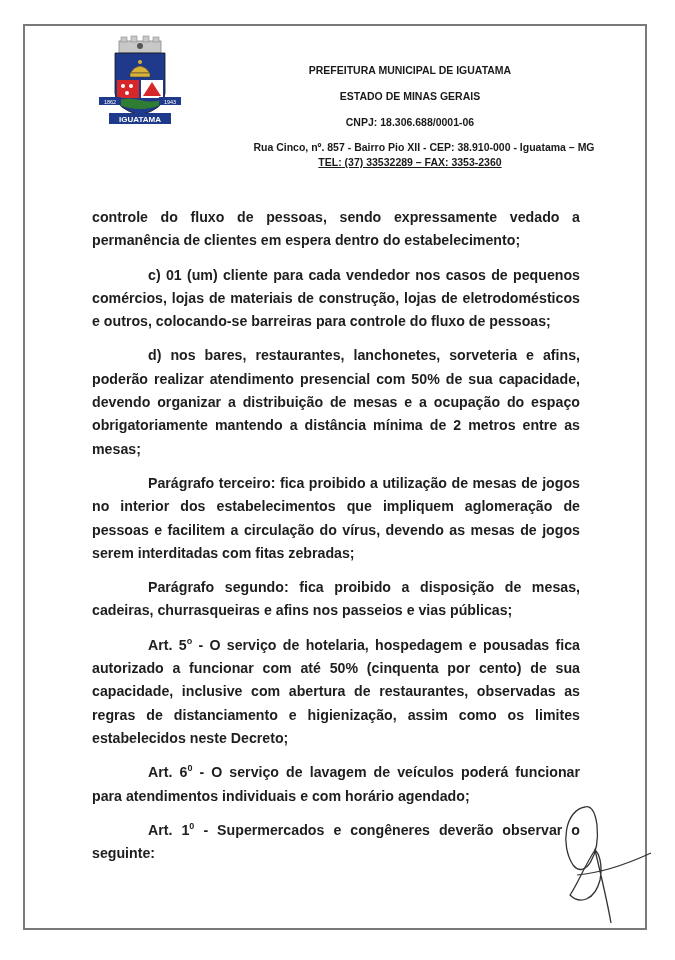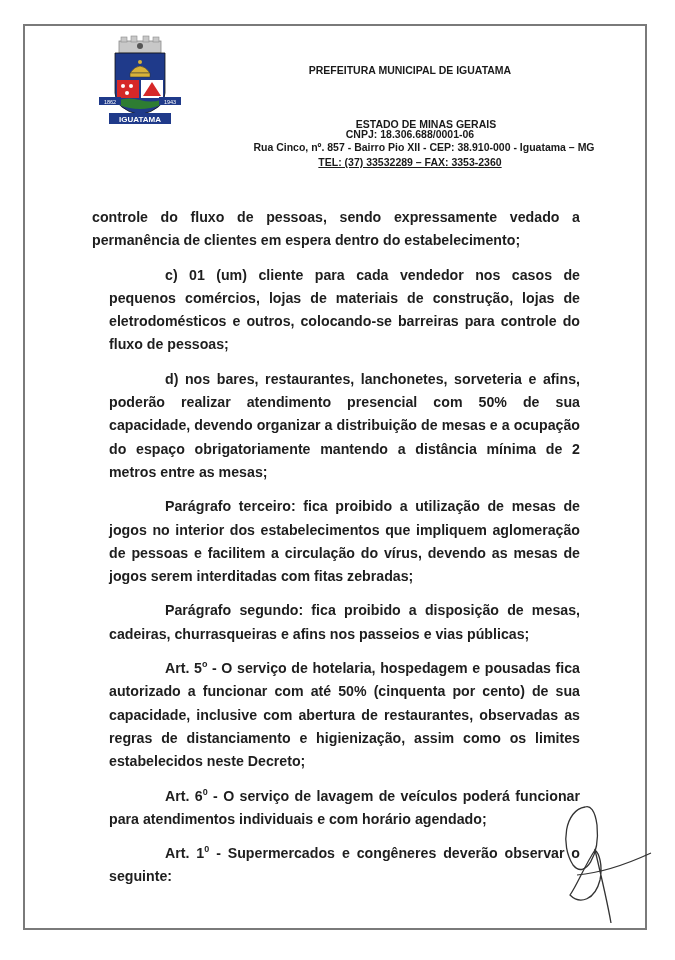--- a/index.html
+++ b/index.html
@@ -8,31 +8,31 @@
       position: absolute; left: 23px; top: 24px; width: 624px; height: 906px;
       border: 2px solid #7a7a7a; box-sizing: border-box;
     }
     .crest { position: absolute; left: 95px; top: 35px; width: 90px; height: 92px; }
     .header-block {
       position: absolute; left: 220px; top: 60px; width: 380px;
       font-family: "Liberation Sans", sans-serif; font-weight: bold; color: #1a1a1a;
       text-align: center; font-size: 10.5px;
     }
     .header-block .h1 { position: absolute; left: 0; width: 380px; top: 4px; }
-    .header-block .h2 { position: absolute; left: 16px; width: 380px; top: 30px; margin-top: 28px; }
-    .header-block .h3 { position: absolute; left: 0; width: 380px; top: 68px; }
+    .header-block .h2 { position: absolute; left: 0; width: 380px; top: 30px; }
+    .header-block .h3 { position: absolute; left: 0; width: 380px; top: 56px; }
     .header-block .h4 { position: absolute; left: 14px; width: 380px; top: 81px; }
     .header-block .h5 { position: absolute; left: 0; width: 380px; top: 96px; text-decoration: underline; }
     .body-text {
       position: absolute; left: 92px; top: 206px; width: 488px;
       font-family: "Liberation Sans", sans-serif; font-size: 14.2px; line-height: 23.3px;
       color: #1e1e1e; text-align: justify;
     }
     .body-text p { margin: 0 0 11px 0; font-weight: bold; }
-    .body-text p.indent { text-indent: 56px; margin-left: 17px; }
+    .body-text p.indent { text-indent: 56px; }
     .body-text .first { margin-bottom: 11px; }
     .signature { position: absolute; left: 555px; top: 795px; width: 100px; height: 130px; }
     sup { font-size: 9px; line-height: 0; }
   </style>
 </head>
 <body>
 
 <div class="frame"></div>
 
 <svg class="crest" viewBox="0 0 90 92">

